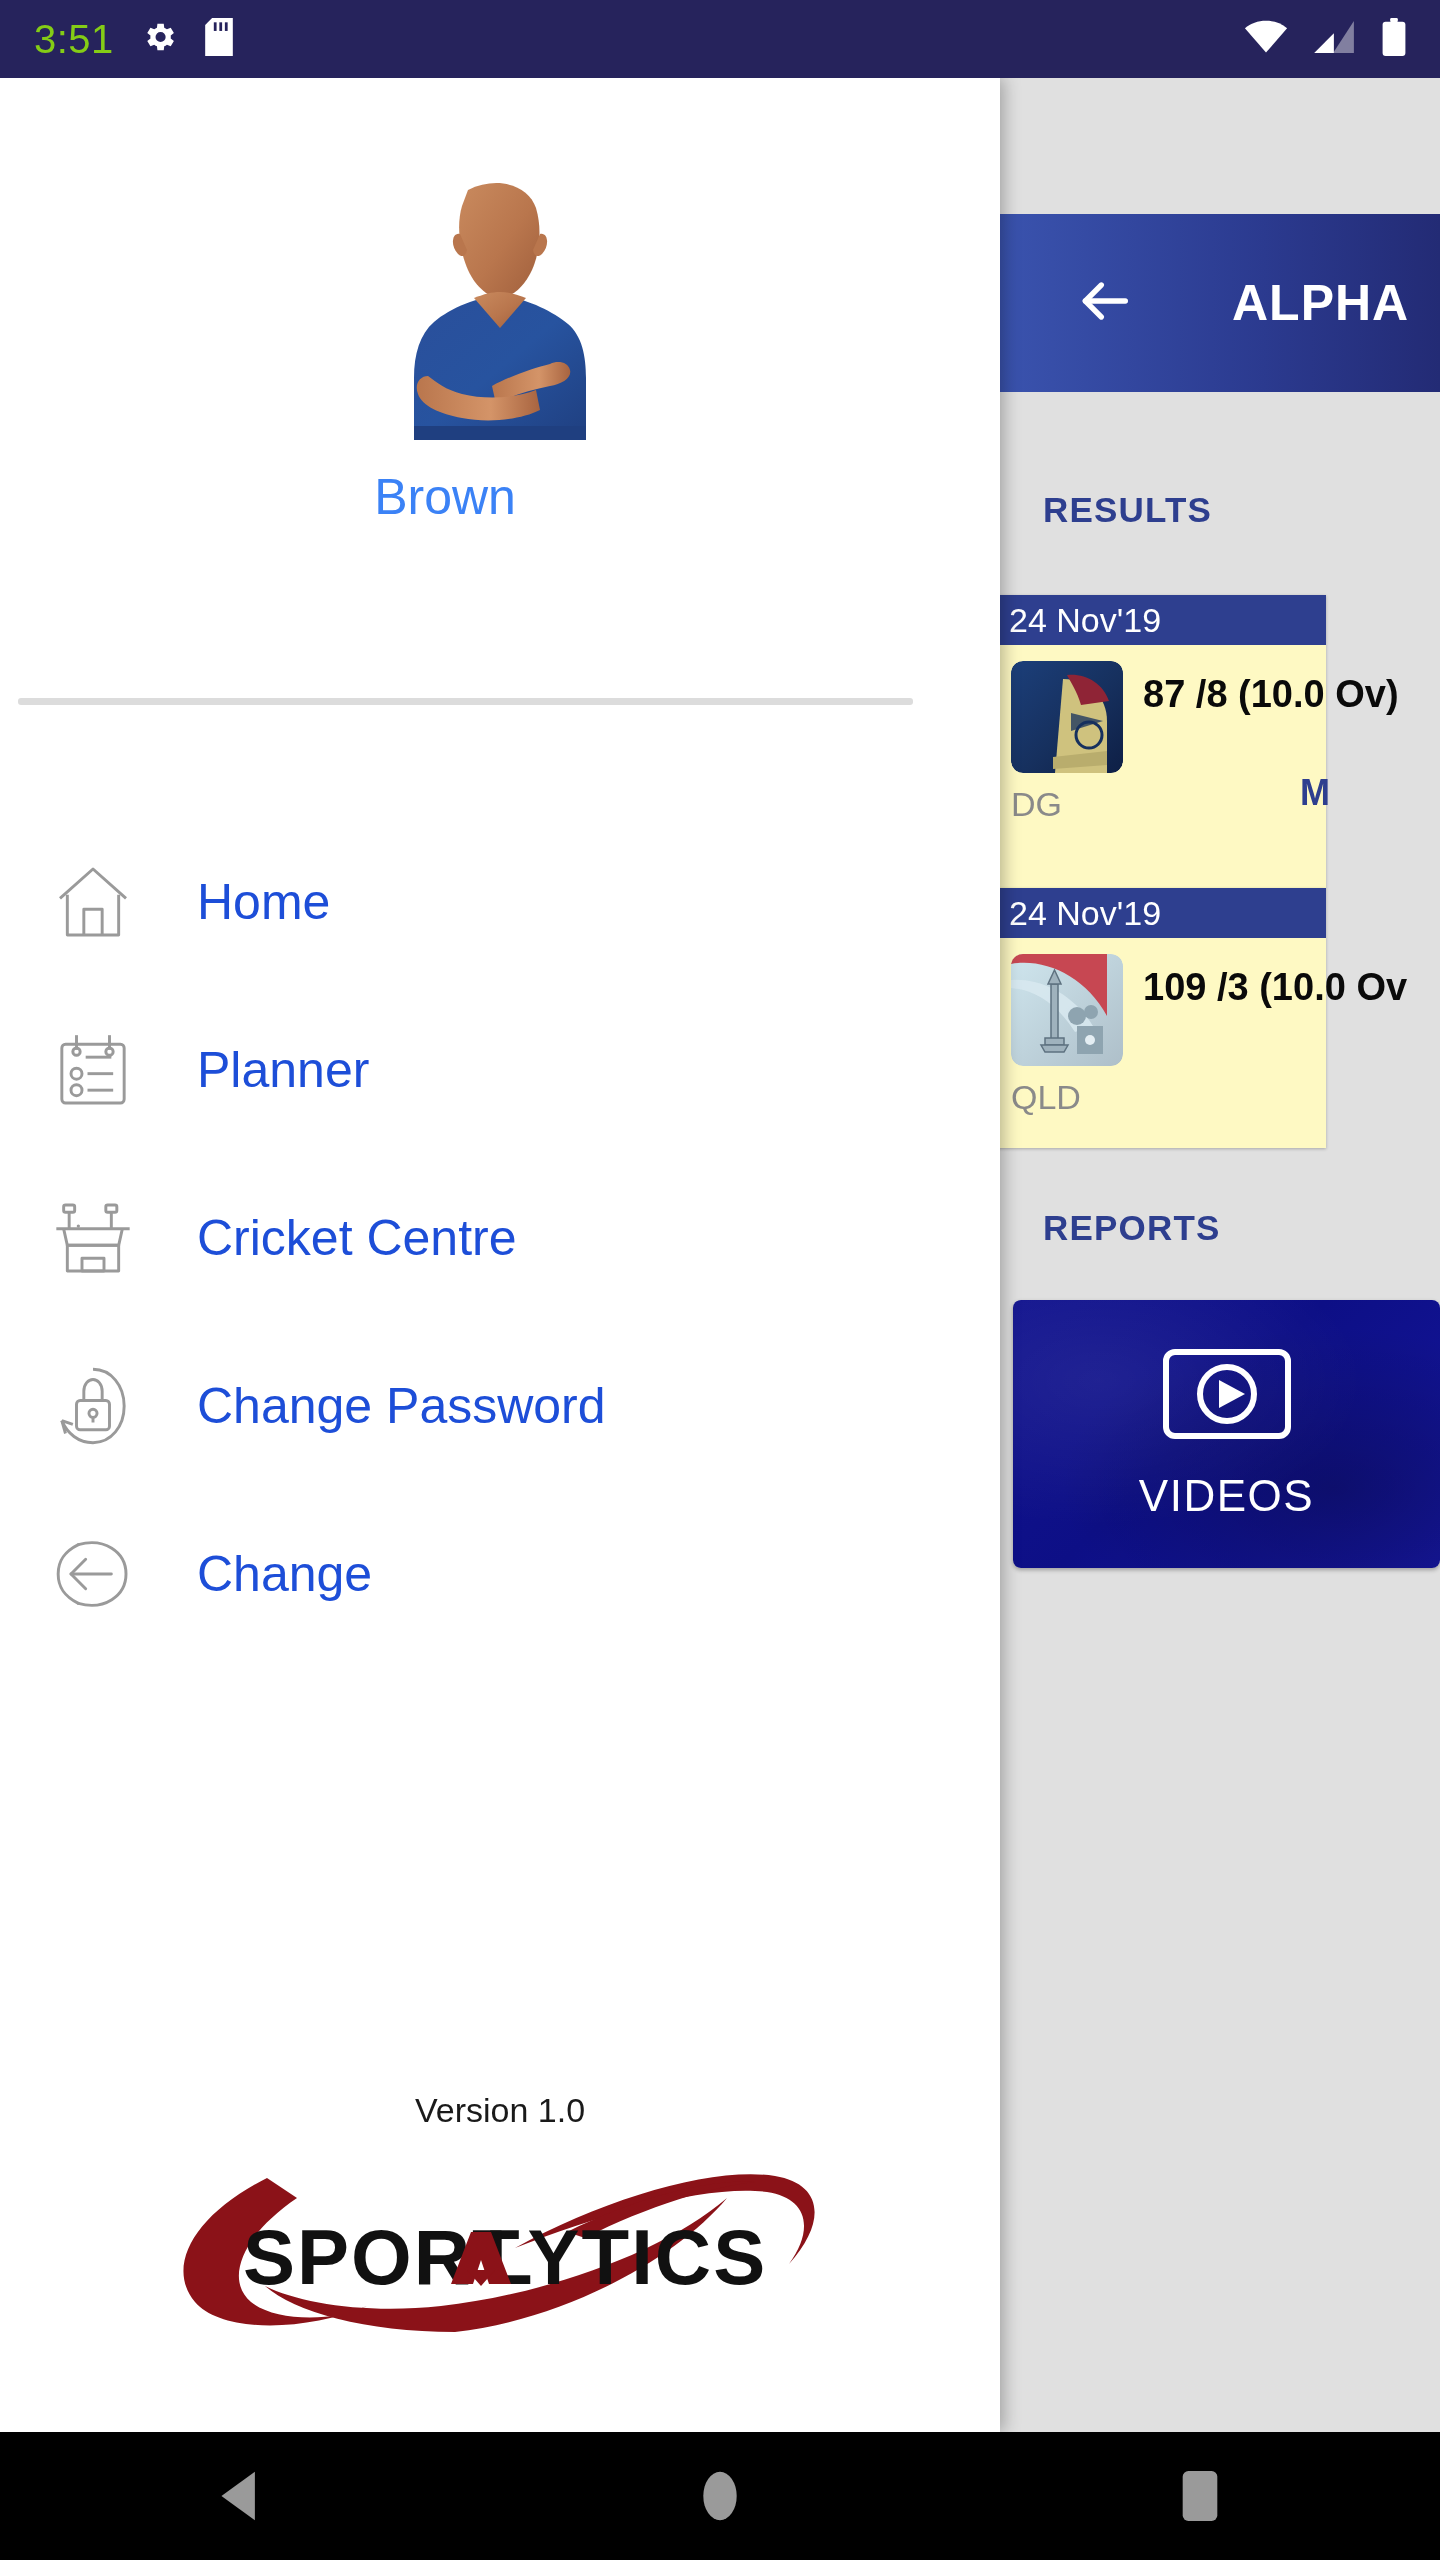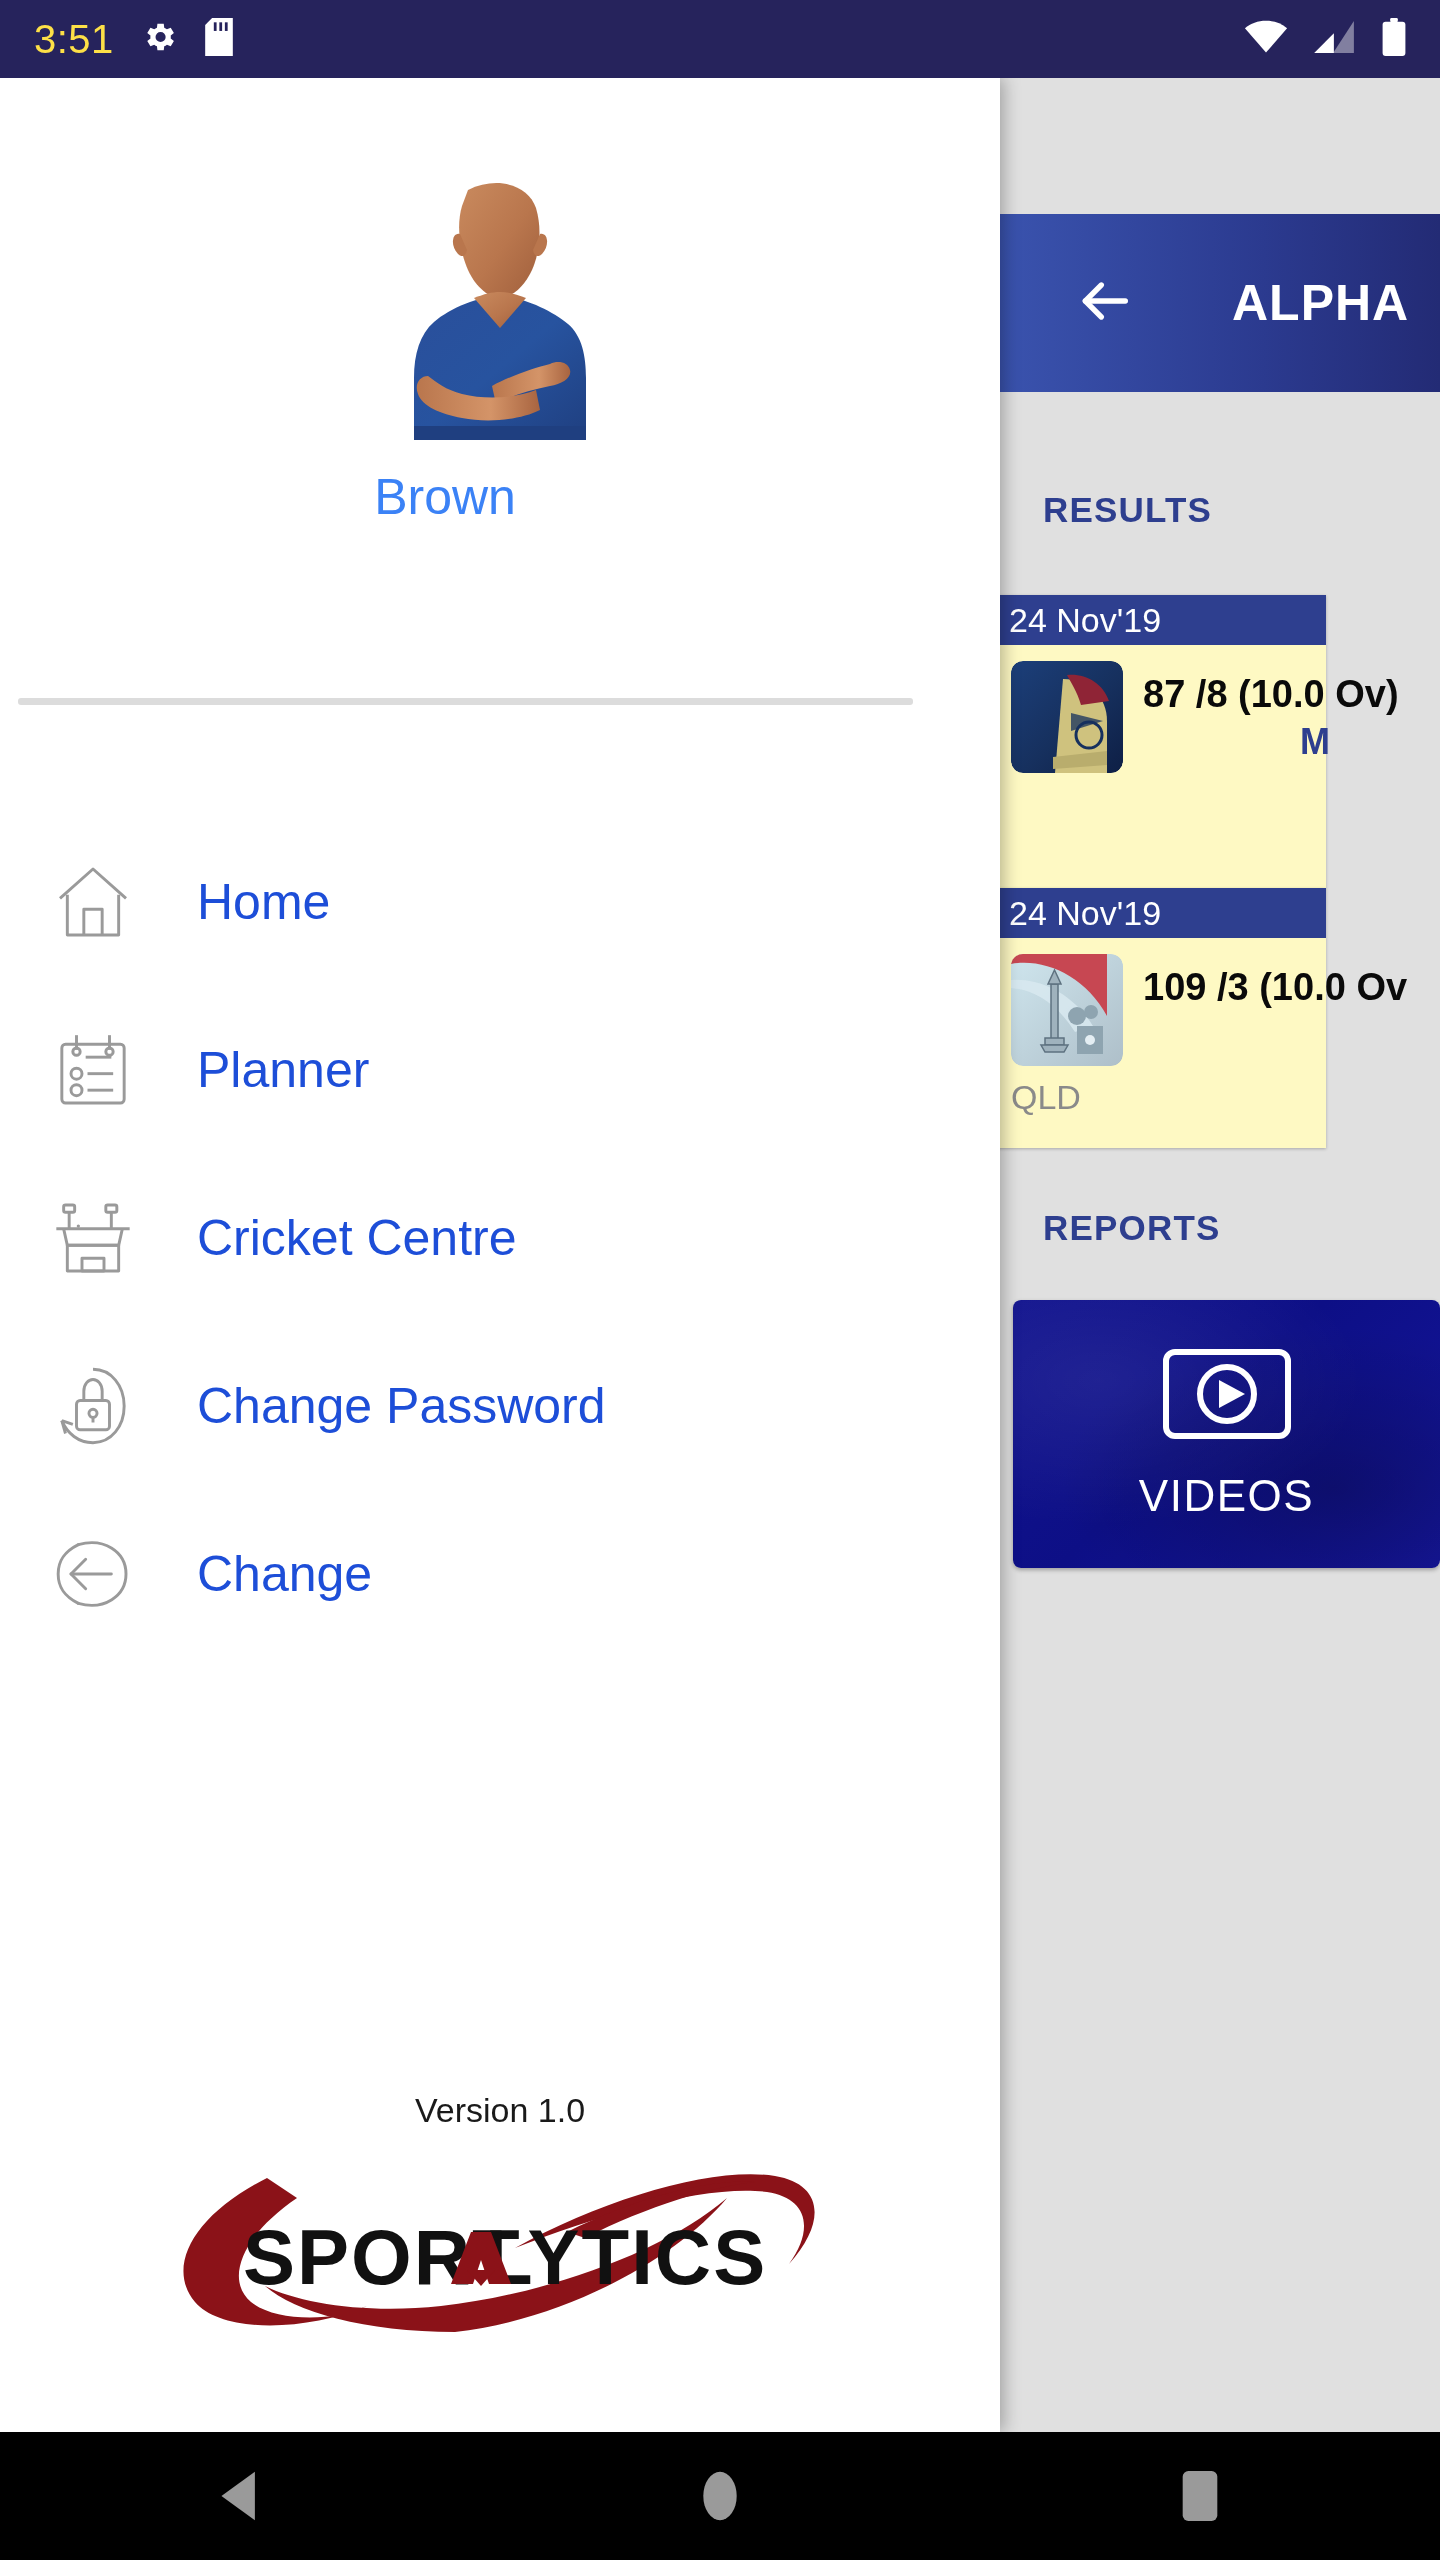--- a/index.html
+++ b/index.html
@@ -13,21 +13,21 @@
 
   
   .status-bar{
     position:absolute; top:0; left:0; width:1440px; height:78px;
     background:#26235c;
     display:flex; align-items:center;
     padding:0 34px;
   }
   .status-left{ display:flex; align-items:center; gap:26px; }
   .status-time{
-    color:#fde047; font-size:40px; letter-spacing:.5px;
+    color:#84cc16; font-size:40px; letter-spacing:.5px;
   }
   .status-right{ margin-left:auto; display:flex; align-items:center; gap:26px; }
 
   
   .nav-bar{
     position:absolute; left:0; bottom:0; width:1440px; height:128px;
     background:#000000;
     display:flex; align-items:center; justify-content:space-around;
   }
   .nav-btn{ width:120px; height:128px; display:flex; align-items:center; justify-content:center; }
@@ -171,20 +171,21 @@
           </defs>
           <rect width="112" height="112" rx="12" fill="url(#dgbg)"></rect>
           <path d="M52 18 C78 18 96 36 96 60 L96 112 L44 112 Z" fill="#cfc27e"></path>
           <path d="M56 14 C74 12 92 22 98 40 L70 44 C66 30 60 22 56 14 Z" fill="#8f2436"></path>
           <path d="M60 52 L92 60 L60 70 Z" fill="#16305e" opacity=".75"></path>
           <circle cx="78" cy="74" r="13" fill="none" stroke="#16305e" stroke-width="3"></circle>
           <path d="M42 96 L96 90 L96 104 L42 108 Z" fill="#b9ad6d"></path>
         </svg>
       </span>
       <span class="card-score">87 /8 (10.0 Ov)</span>
+      <div class="team-code">DG</div>
       <span class="card-link">M</span>
     </div>
   </div>
 
   <div class="result-card card-2">
     <div class="card-date">24 Nov'19</div>
     <div class="card-body">
       <span class="team-logo">
         <svg width="112" height="112" viewBox="0 0 112 112">
           <defs>

